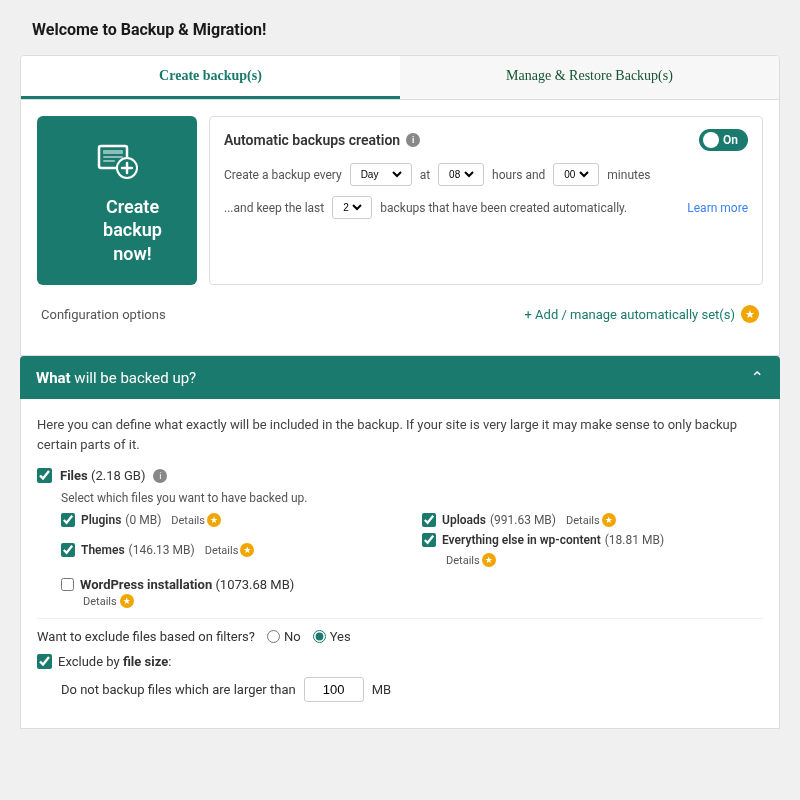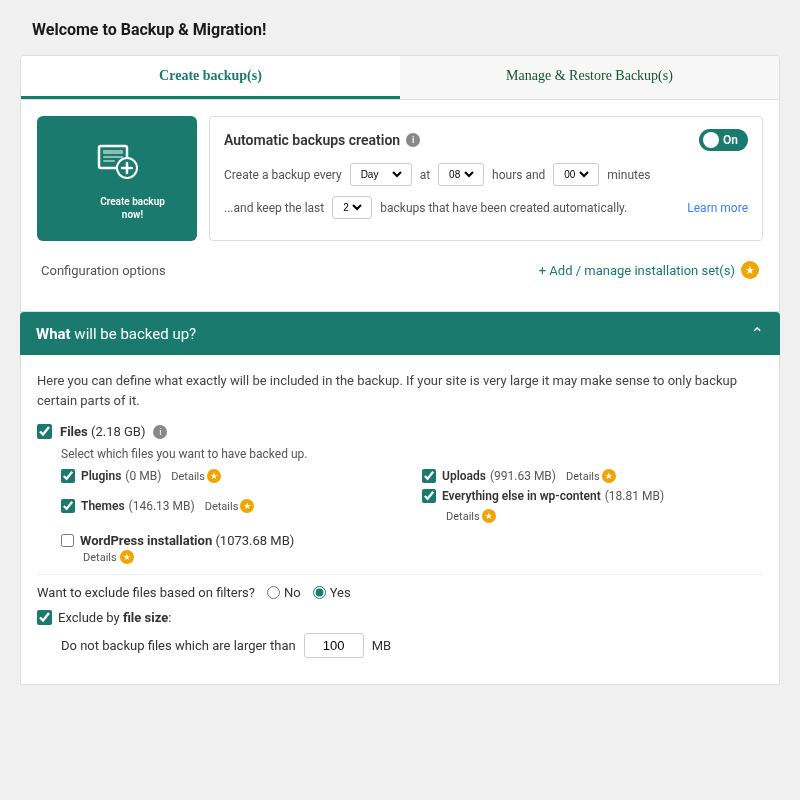--- a/index.html
+++ b/index.html
@@ -62,21 +62,21 @@
       width: 160px;
       min-width: 160px;
       display: flex;
       flex-direction: column;
       align-items: center;
       justify-content: center;
       padding: 20px 12px;
       cursor: pointer;
     }
     .create-backup-label {
-      font-size: 10px;
+      font-size: 18px;
       font-weight: 600;
       text-align: center;
       line-height: 1.3;
       margin-left: 31px;
     }
     .auto-backup-panel {
       flex: 1;
       border: 1px solid #ddd;
       border-radius: 4px;
       padding: 12px 14px;
@@ -451,21 +451,21 @@
         </div>
         <span class="keep-label">backups that have been created automatically.</span>
         <a class="learn-more">Learn more</a>
       </div>
     </div>
   </div>
 
   <div class="config-row">
     <span class="config-label">Configuration options</span>
     <div class="add-config">
-      <span>+ Add / manage installation set(s)</span>
+      <span>+ Add / manage automatically set(s)</span>
       <div class="gold-circle">★</div>
     </div>
   </div>
 </div>
 
 <div>
   <div class="section-header">
     <div class="section-title">
       <strong>What</strong><span> will be backed up?</span>
     </div>

